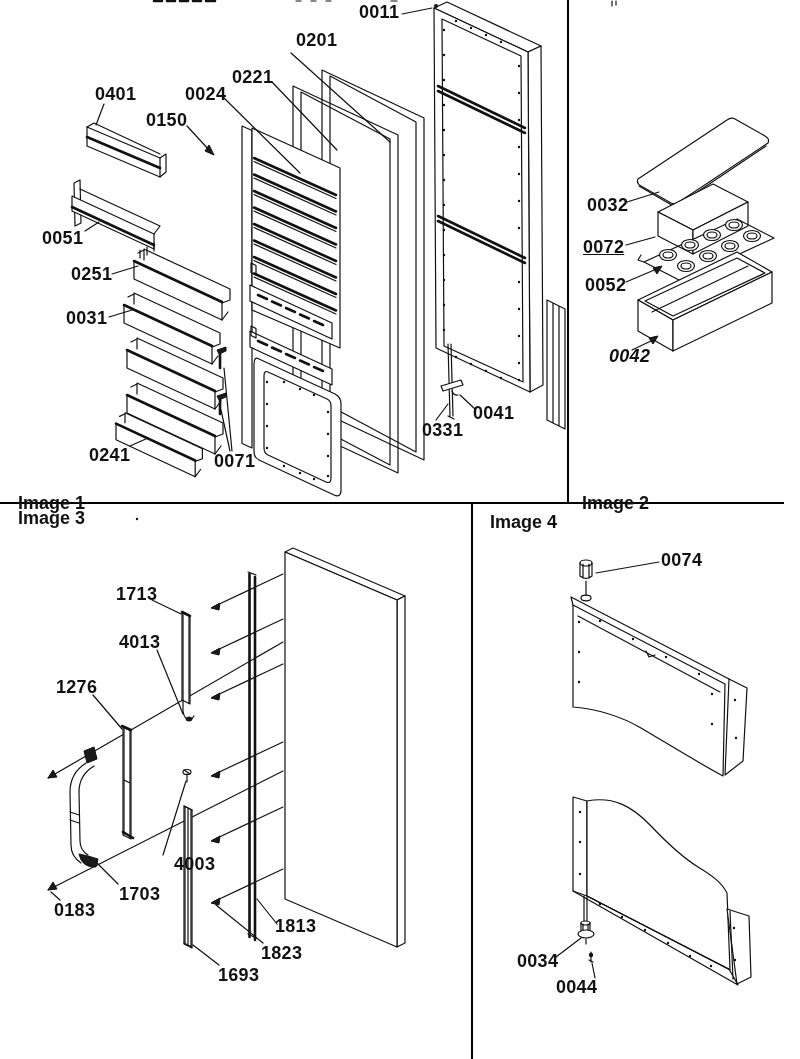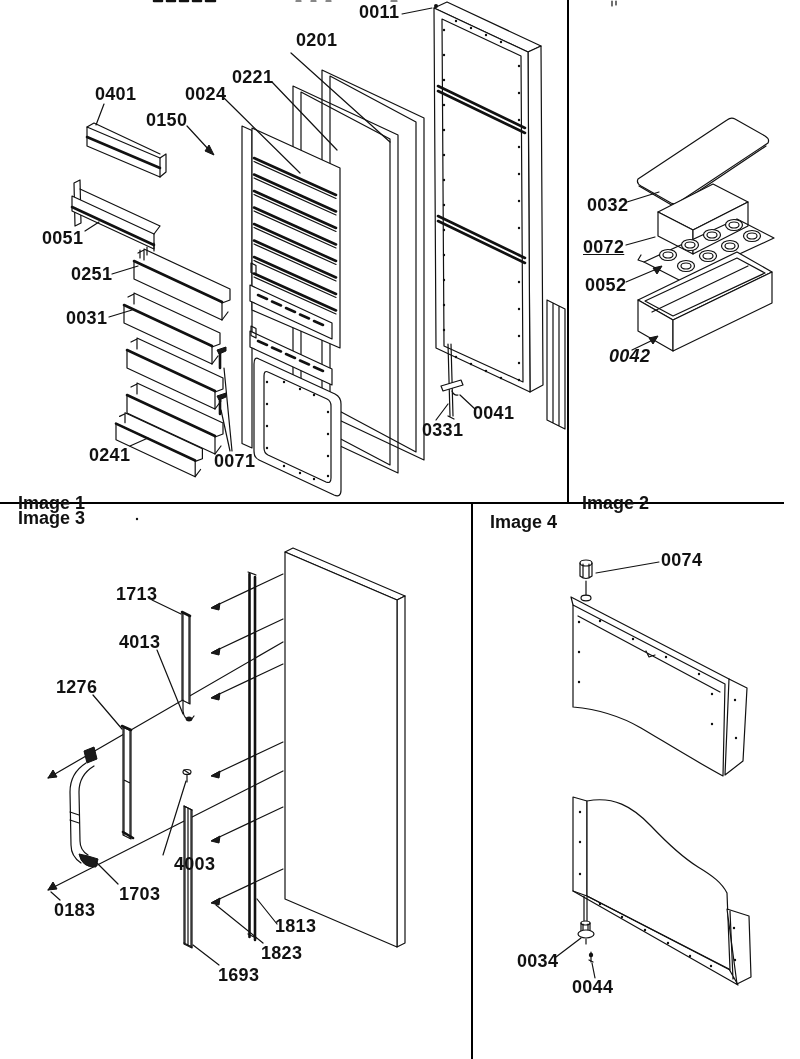--- a/index.html
+++ b/index.html
@@ -289,16 +289,16 @@
   <div class="plabel" style="left:127px;top:855px;margin-left:47px;">4003</div>
   <div class="plabel" style="left:119px;top:885px;">1703</div>
   <div class="plabel" style="left:54px;top:901px;text-align:center;">0183</div>
   <div class="plabel" style="left:275px;top:917px;">1813</div>
   <div class="plabel" style="left:261px;top:944px;">1823</div>
   <div class="plabel" style="left:218px;top:966px;">1693</div>
   <div class="caption" style="left:18px;top:509px;">Image 3</div>
 
   <div class="plabel" style="left:661px;top:551px;">0074</div>
   <div class="plabel" style="left:517px;top:952px;">0034</div>
-  <div class="plabel" style="left:572px;top:978px;">0044</div>
+  <div class="plabel" style="left:556px;top:978px;">0044</div>
   <div class="caption" style="left:490px;top:513px;">Image 4</div>
 
 </div>
 
 </body></html>

